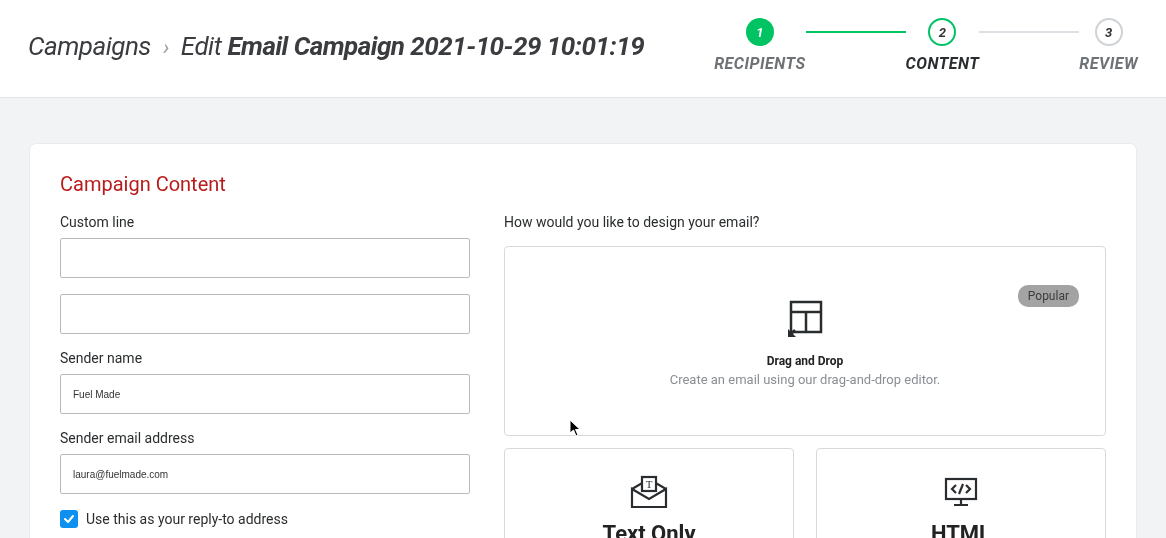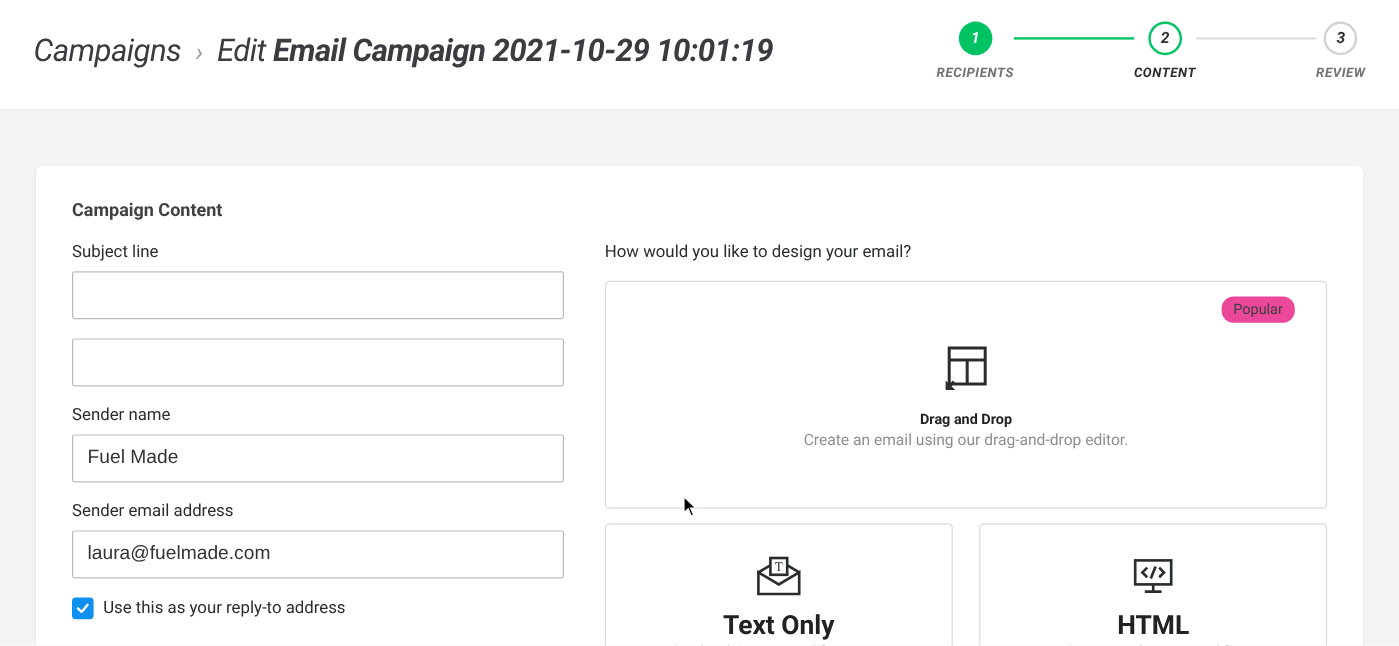--- a/index.html
+++ b/index.html
@@ -66,21 +66,21 @@
     color: #333;
     background: #fff;
   }
   .step3 .step-circle {
     border: 2px solid #cfd2d6;
     color: #333;
     background: #fff;
   }
   .step-label {
     margin-top: 8px;
-    font-size: 11px;
+    font-size: 16px;
     font-weight: 700;
     letter-spacing: 0.5px;
     color: #6e7175;
   }
   .step2 .step-label { color: #2a2d2f; }
   .connector {
     width: 100px;
     height: 2px;
     margin-top: 13px;
   }
@@ -97,23 +97,23 @@
     background: #fff;
     border-radius: 6px;
     padding: 28px 30px 0 30px;
     height: 100%;
     box-shadow: 0 0 0 1px rgba(0,0,0,0.03);
     display: flex;
     flex-direction: column;
     overflow: hidden;
   }
   .card-title {
-    font-size: 15px;
-    font-weight: 700;
-    color: #404040;
+    font-size: 20px;
+    font-weight: 400;
+    color: #b91c1c;
     margin: 0 0 18px 0;
   }
   .content-row {
     display: flex;
     gap: 34px;
     flex: 1;
     overflow: hidden;
   }
   .left-col { width: 410px; }
   .right-col { flex: 1; }
@@ -124,21 +124,21 @@
     color: #2a2d2f;
     font-weight: 400;
     margin-bottom: 8px;
   }
   .text-input {
     width: 100%;
     height: 40px;
     border: 1px solid #b7bbc0;
     border-radius: 2px;
     padding: 0 12px;
-    font-size: 16px;
+    font-size: 10px;
     color: #333;
     outline: none;
   }
   .checkbox-row {
     display: flex;
     align-items: center;
     gap: 8px;
     margin-top: 8px;
     font-size: 14px;
     color: #2a2d2f;
@@ -168,23 +168,23 @@
     height: 190px;
     display: flex;
     flex-direction: column;
     align-items: center;
     justify-content: center;
     margin-bottom: 12px;
     cursor: pointer;
   }
   .badge-popular {
     position: absolute;
-    top: 12px;
+    top: 38px;
     right: 26px;
-    background: #ec4899;
+    background: #a3a3a3;
     color: #3a3c3f;
     font-size: 12px;
     padding: 4px 10px;
     border-radius: 10px;
   }
   .opt-title { font-size: 12px; font-weight: 700; margin-top: 10px; }
   .opt-desc  { font-size: 13px; color: #8a8f95; margin-top: 4px; text-align: right; max-width: 340px; }
   .opt-row-2 {
     display: flex;
     gap: 22px;
@@ -250,21 +250,21 @@
 <div class="page-body">
   <div class="card" style="position:relative;">
 
     <div class="card-title">Campaign Content</div>
 
     <div class="content-row">
 
       <div class="left-col">
 
         <div class="field-block">
-          <div class="field-label">Subject line</div>
+          <div class="field-label">Custom line</div>
           <input class="text-input" type="text" value="" style="">
         </div>
 
         <div class="field-block">
           <input class="text-input" type="text" value="" style="">
         </div>
 
         <div class="field-block">
           <div class="field-label">Sender name</div>
           <input class="text-input" type="text" value="Fuel Made" style="">

